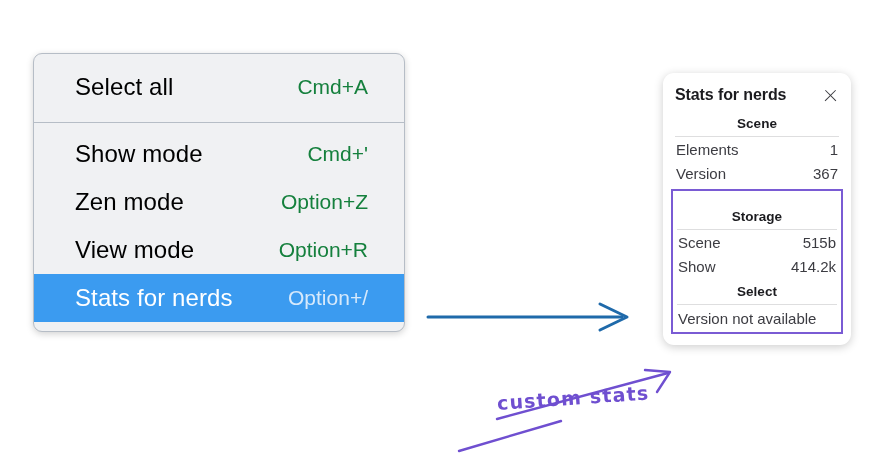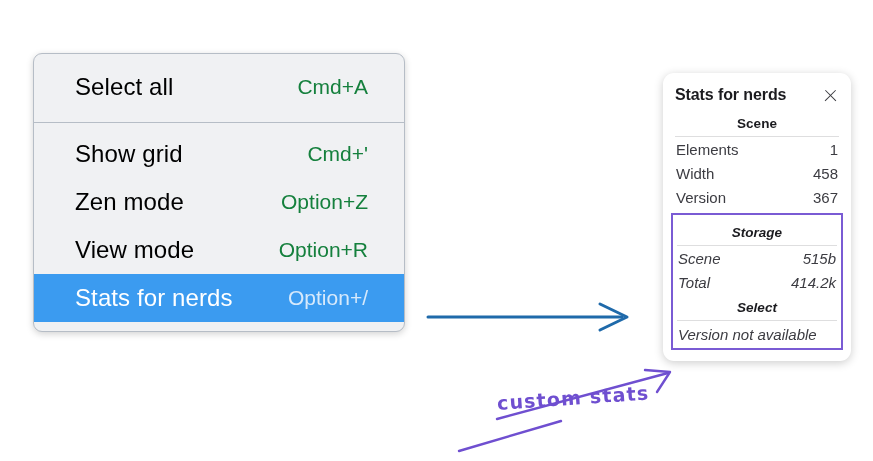--- a/index.html
+++ b/index.html
@@ -133,22 +133,21 @@
     font-size: 15px;
     color: #3c3c42;
     padding: 5px 3px 2px 3px;
     white-space: nowrap;
   }
 
   
   #custom-stats-highlight {
     border: 2px solid #7a5bd4;
     margin: 4px -2px 0 -2px;
-    padding: 4px 2px 3px 2px;
-    font-style: italic;
+    padding: 12px 2px 3px 2px;
   }
 
   
   #annotations {
     position: absolute;
     left: 0; top: 0;
     width: 873px;
     height: 461px;
     pointer-events: none;
   }
@@ -175,21 +174,21 @@
     <div class="menu-item">
       <span class="mi-label">Select all</span>
       <span class="mi-shortcut">Cmd+A</span>
     </div>
   </div>
 
   <div class="menu-divider"></div>
 
   <div class="menu-group group-bottom">
     <div class="menu-item">
-      <span class="mi-label">Show grid</span>
+      <span class="mi-label">Show mode</span>
       <span class="mi-shortcut">Cmd+'</span>
     </div>
     <div class="menu-item">
       <span class="mi-label">Zen mode</span>
       <span class="mi-shortcut">Option+Z</span>
     </div>
     <div class="menu-item">
       <span class="mi-label">View mode</span>
       <span class="mi-shortcut">Option+R</span>
     </div>
@@ -206,42 +205,38 @@
     <span class="sp-title">Stats for nerds</span>
     <span class="sp-close"></span>
   </div>
 
   <div>
     <div class="sp-section-title">Scene</div>
     <div class="sp-rule"></div>
     <div class="sp-row">
       <span class="sp-key">Elements</span>
       <span class="sp-val">1</span>
-    </div>
-    <div class="sp-row">
-      <span class="sp-key">Width</span>
-      <span class="sp-val">458</span>
     </div>
     <div class="sp-row">
       <span class="sp-key">Version</span>
       <span class="sp-val">367</span>
     </div>
   </div>
 
   <div id="custom-stats-highlight">
 
     <div>
       <div class="sp-section-title">Storage</div>
       <div class="sp-rule"></div>
       <div class="sp-row">
         <span class="sp-key">Scene</span>
         <span class="sp-val">515b</span>
       </div>
       <div class="sp-row">
-        <span class="sp-key">Total</span>
+        <span class="sp-key">Show</span>
         <span class="sp-val">414.2k</span>
       </div>
     </div>
 
     <div>
       <div class="sp-section-title">Select</div>
       <div class="sp-rule"></div>
       <div class="sp-single">Version not available</div>
     </div>
 

